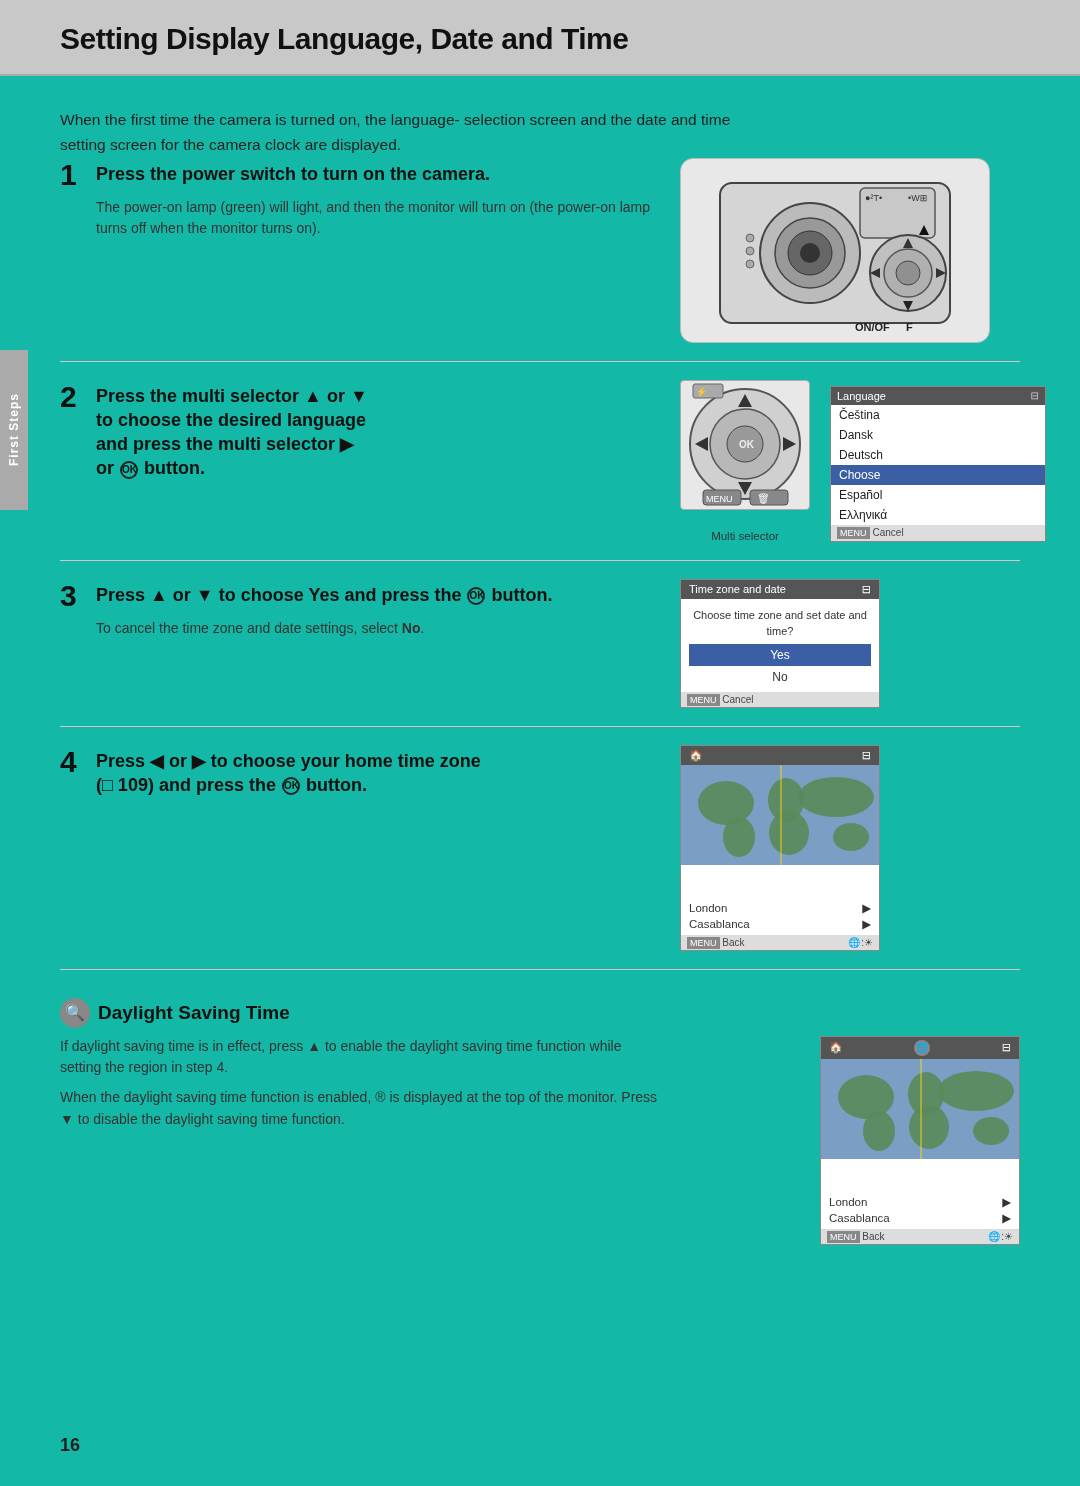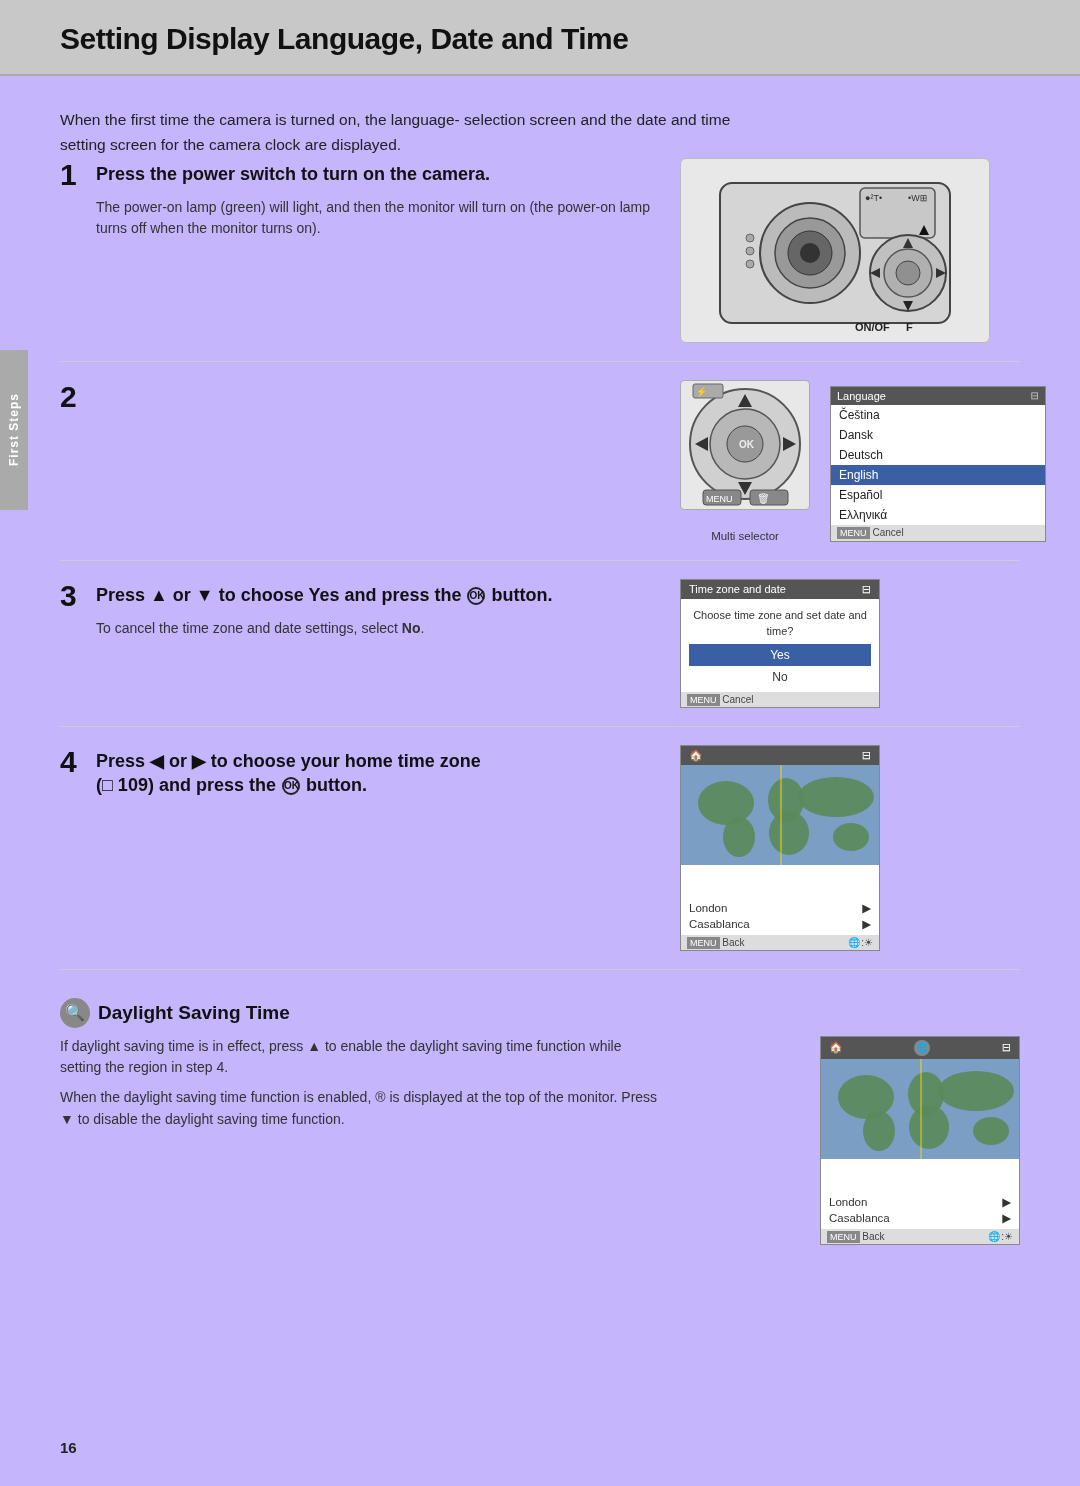--- a/index.html
+++ b/index.html
@@ -8,21 +8,21 @@
       min-height: 1486px;
       background: #ffffff;
       font-family: 'Arial', sans-serif;
       font-size: 15px;
       color: #222;
       position: relative;
     }
     .page-wrapper {
       width: 1080px;
       min-height: 1486px;
-      background: #c4b5fd;
+      background: #14b8a6;
       position: relative;
       overflow: hidden;
     }
     
     .header-bar {
       background: #c8c8c8;
       width: 100%;
       padding: 22px 60px 18px 60px;
       border-bottom: 2px solid #aaa;
     }
@@ -296,21 +296,21 @@
       align-items: flex-start;
     }
     .dst-text-col {
       flex: 1;
     }
     
     .page-number {
       position: absolute;
       bottom: 30px;
       left: 60px;
-      font-size: 15px;
+      font-size: 18px;
       font-weight: bold;
       color: #222;
     }
     
     .ok-btn {
       display: inline-block;
       width: 18px;
       height: 18px;
       border: 2px solid #222;
       border-radius: 50%;
@@ -321,21 +321,21 @@
       vertical-align: middle;
       margin: 0 1px;
     }
 
     
     .step1-img {
       width: 310px;
       height: 185px;
       background: #e8e8e8;
       border: 1.5px solid #bbb;
-      border-radius: 6px;
+      border-radius: 13px;
       position: relative;
       overflow: hidden;
       display: flex;
       align-items: center;
       justify-content: center;
     }
 
     .step-divider {
       border: none;
       border-top: 1px solid #ccc;
@@ -408,20 +408,26 @@
         </div>
       </div>
     </div>
 
     <hr class="step-divider">
 
     <div class="step-section">
       <div class="step-left">
         <div class="step-header">
           <span class="step-number">2</span>
+          <span class="step-title">
+            Press the multi selector ▲ or ▼<br>
+            to choose the desired language<br>
+            and press the multi selector ▶<br>
+            or <span class="ok-btn">OK</span> button.
+          </span>
         </div>
       </div>
       <div class="step-right">
         <div class="step2-right">
 
           <div style="display:flex; flex-direction:column; align-items:center;">
             <div class="multi-selector-img">
               <svg width="125" height="125" viewBox="0 0 125 125">
 
                 <circle cx="62" cy="62" r="55" fill="#d0d0d0" stroke="#555" stroke-width="2"></circle>
@@ -454,21 +460,21 @@
           <div>
             <div class="screen-mockup">
               <div class="screen-title-bar">
                 <span>Language</span>
                 <span class="right-icon">⊟</span>
               </div>
               <ul class="language-list">
                 <li>Čeština</li>
                 <li>Dansk</li>
                 <li>Deutsch</li>
-                <li class="selected">English</li>
+                <li class="selected">Choose</li>
                 <li>Español</li>
                 <li>Ελληνικά</li>
               </ul>
               <div class="screen-cancel-bar">
                 <span style="font-size:9px;background:#888;color:#fff;padding:1px 3px;">MENU</span>
                 <span>Cancel</span>
               </div>
             </div>
           </div>
         </div>

